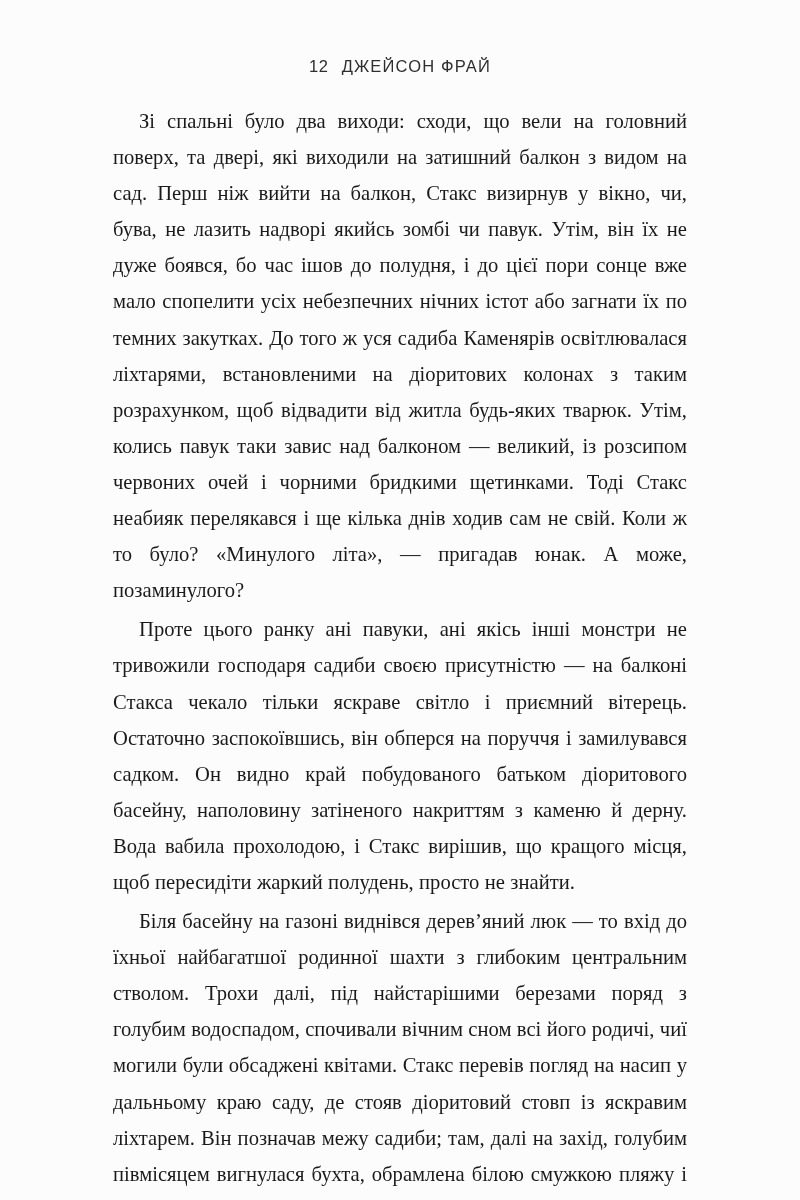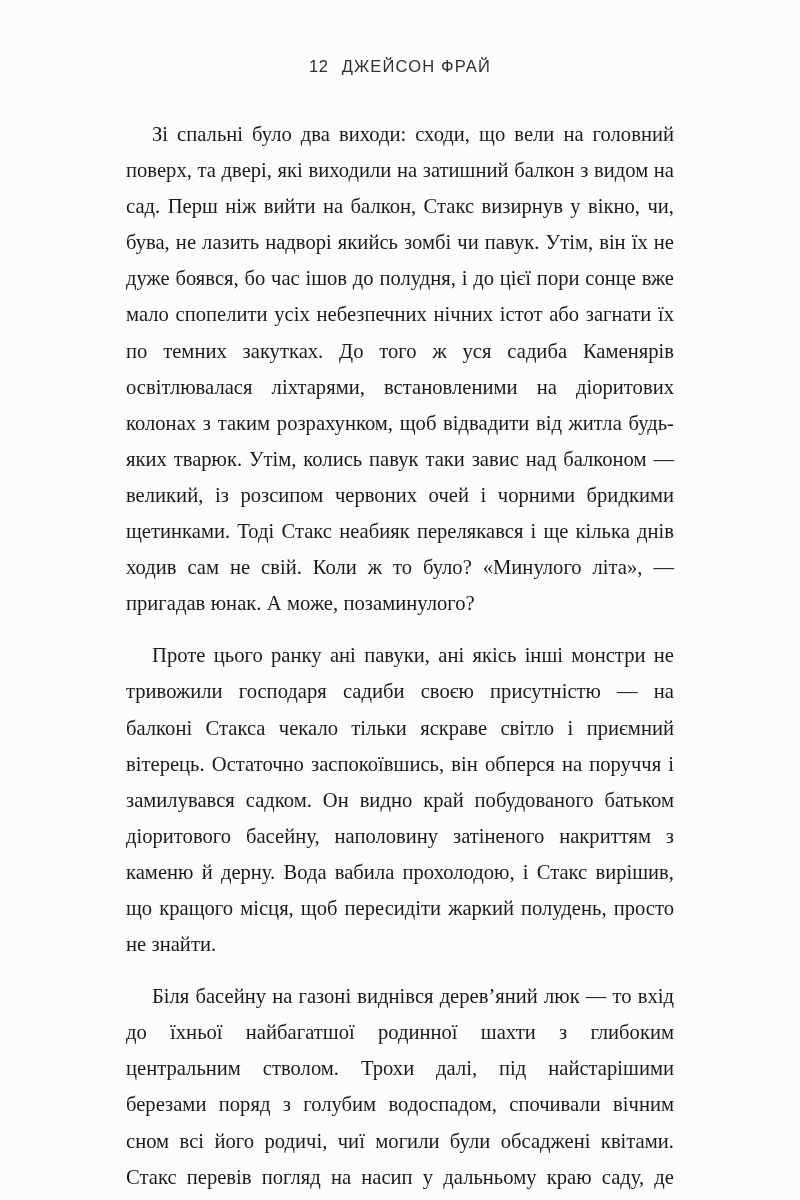--- a/index.html
+++ b/index.html
@@ -50,21 +50,21 @@
 
   
   .text-block {
     position: absolute;
     top: 100px;
     left: 110px;
     width: 580px;
   }
 
   .text-block p {
-    margin: 16px;
+    margin: 3px;
     text-indent: 26px;
     text-align: justify;
     text-justify: inter-word;
     font-size: 20.6px;
     line-height: 36.1px;
     letter-spacing: 0.01px;
     word-spacing: 0.2px;
     hyphens: none;
   }
 

